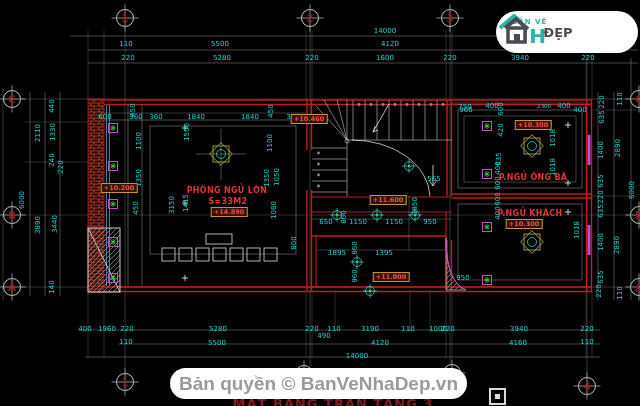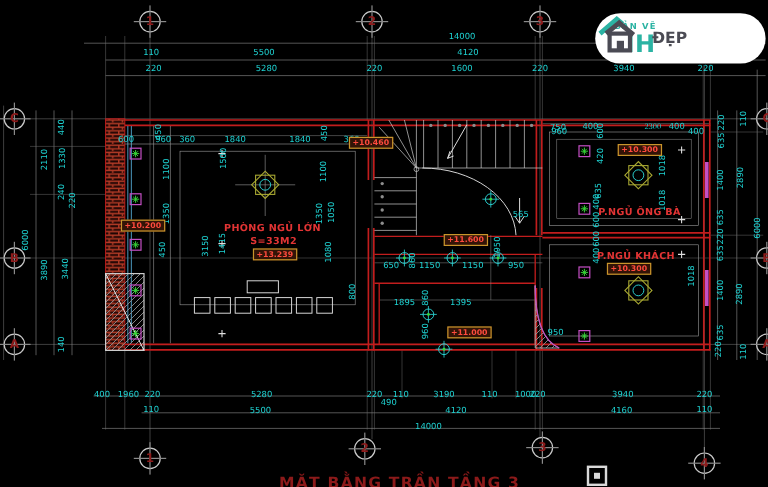--- a/index.html
+++ b/index.html
@@ -367,21 +367,21 @@
       <span class="lbl k-dim rot" style="left: 553px; top: 167px;">1018</span>
       <span class="lbl k-dim rot" style="left: 498px; top: 168px;">400</span>
       <span class="lbl k-dim rot" style="left: 498px; top: 183px;">600</span>
       <span class="lbl k-dim rot" style="left: 498px; top: 199px;">600</span>
       <span class="lbl k-dim rot" style="left: 498px; top: 213px;">400</span>
       <span class="lbl k-dim rot" style="left: 577px; top: 230px;">1018</span>
       <span class="lbl k-room" style="left: 227px; top: 190px;">PHÒNG NGỦ LỚN</span>
       <span class="lbl k-room" style="left: 228px; top: 201px;">S=33M2</span>
       <span class="lbl k-room" style="left: 533px; top: 177px;">P.NGỦ ÔNG BÀ</span>
       <span class="lbl k-room" style="left: 530px; top: 213px;">P.NGỦ KHÁCH</span>
-      <span class="lbl k-lvl" style="left: 229px; top: 212px;">+13.239</span>
+      <span class="lbl k-lvl" style="left: 229px; top: 212px;">+14.890</span>
       <span class="lbl k-lvl" style="left: 119px; top: 188px;">+10.200</span>
       <span class="lbl k-lvl" style="left: 309px; top: 119px;">+10.460</span>
       <span class="lbl k-lvl" style="left: 388px; top: 200px;">+11.600</span>
       <span class="lbl k-lvl" style="left: 391px; top: 277px;">+11.000</span>
       <span class="lbl k-lvl" style="left: 533px; top: 125px;">+10.300</span>
       <span class="lbl k-lvl" style="left: 524px; top: 224px;">+10.300</span>
       <div class="bubble" style="left: 125px; top: 18px;">
         <b>1</b>
       </div>
       <div class="bubble" style="left: 310px; top: 18px;">
@@ -431,17 +431,20 @@
     </div>
     <svg width="38" height="36" viewBox="0 0 38 36">
       <path d="M4 17 L18 5 L23 9" stroke="#2bb3a3" stroke-width="4" fill="none"></path>
       <path d="M9 17 L20 8 L32 18" stroke="#4b4b54" stroke-width="4" fill="none"></path>
       <rect x="12" y="17" width="17" height="14" fill="#ffffff" stroke="#4b4b54" stroke-width="3.5"></rect>
       <rect x="18" y="23" width="6" height="8" fill="#4b4b54"></rect>
     </svg>
     <span class="dep">ĐẸP</span>
   </div>
 
+  <div id="copyright-pill">
+    <span>Bản quyền © BanVeNhaDep.vn</span>
+  </div>
 
   <div id="corner-icon">
       <i></i>
     </div>
 </div>
 
 </body></html>

